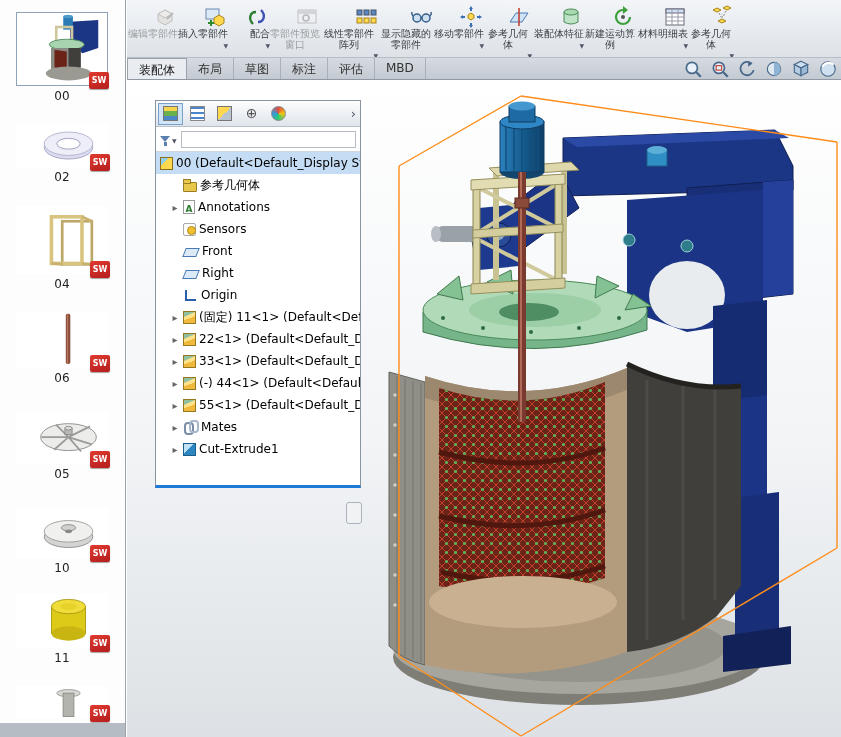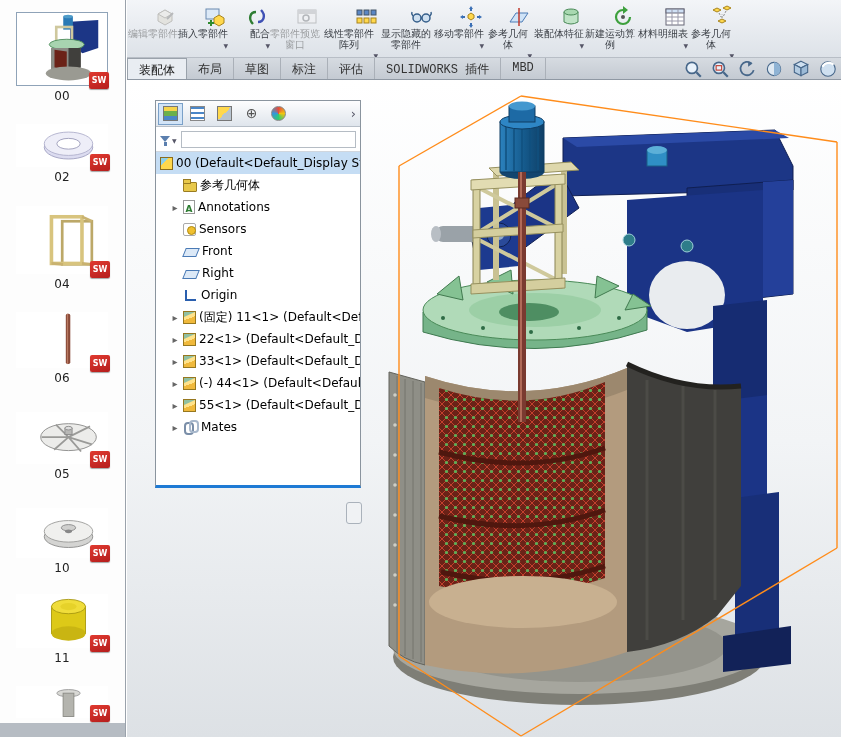--- a/index.html
+++ b/index.html
@@ -28,21 +28,21 @@
   .tb-btn .tb-ico { width:26px; height:24px; flex:none; }
   .tb-btn .tb-ico svg { width:24px; height:24px; }
   .tb-btn.disabled { opacity:.45; filter:grayscale(.9); }
   .tb-label { margin-top:0; word-break:break-all; }
   .tb-arrow { height:7px; }
   .tb-arrow::before { content:"▼"; font-size:6px; color:#556; }
 
   
   .tabbar { position:absolute; left:127px; top:58px; width:714px; height:22px;
             background:linear-gradient(#d6dbe1,#c4cad2); border-bottom:1px solid #8f98a3;
-            display:flex; align-items:stretch;font-family:Liberation Mono, monospace; }
+            display:flex; align-items:stretch; }
   .tab { padding:3px 11px 0 11px; font-size:12px; color:#333; border-right:1px solid #aab0b8; cursor:pointer; white-space:nowrap; }
   .tab.active { background:#e9edf2; border:1px solid #9aa2ab; border-bottom:none; color:#111; }
   .hud-bar { position:absolute; right:0; top:0; height:22px; display:flex; align-items:center; gap:7px; padding-right:3px; }
   .hud { width:20px; height:20px; cursor:pointer; }
   .hud svg { width:20px; height:20px; }
 
   
   .viewport { position:absolute; left:127px; top:80px; width:714px; height:657px;
               background:linear-gradient(#ffffff 0%,#f2f4f6 55%,#dde1e5 100%); overflow:hidden; }
   .viewport > svg.scene { position:absolute; left:0; top:0; }
@@ -343,21 +343,20 @@
     </div>
 
   </div>
 
   <div class="tabbar">
     <div class="tab active">装配体</div>
     <div class="tab">布局</div>
     <div class="tab">草图</div>
     <div class="tab">标注</div>
     <div class="tab">评估</div>
-    <div class="tab">SOLIDWORKS 插件</div>
     <div class="tab">MBD</div>
 
     <div class="hud-bar">
       <span class="hud"><svg viewBox="0 0 18 18">
         <circle cx="8" cy="8" r="5" fill="#e8f1fa" stroke="#47678a" stroke-width="1.5"></circle>
         <path d="M12,12 L16,16" stroke="#47678a" stroke-width="2"></path>
           </svg></span>
       <span class="hud"><svg viewBox="0 0 18 18">
         <circle cx="8" cy="8" r="5" fill="#e8f1fa" stroke="#47678a" stroke-width="1.5"></circle>
         <rect x="5.5" y="6" width="5" height="4" fill="none" stroke="#c0392b"></rect>
@@ -596,18 +595,23 @@
       <div class="trow ind">
         <span class="arr has"></span>
         <span class="ic ic-part"></span>
         <span class="tlabel">55&lt;1&gt; (Default&lt;Default_Disp</span>
       </div>
       <div class="trow ind">
         <span class="arr has"></span>
         <span class="ic ic-mate"></span>
         <span class="tlabel">Mates</span>
       </div>
+      <div class="trow ind">
+        <span class="arr has"></span>
+        <span class="ic ic-cut"></span>
+        <span class="tlabel">Cut-Extrude1</span>
+      </div>
     </div>
   </div>
 
   <div class="float-chip"></div>
 
 </div>
 
 </body></html>

